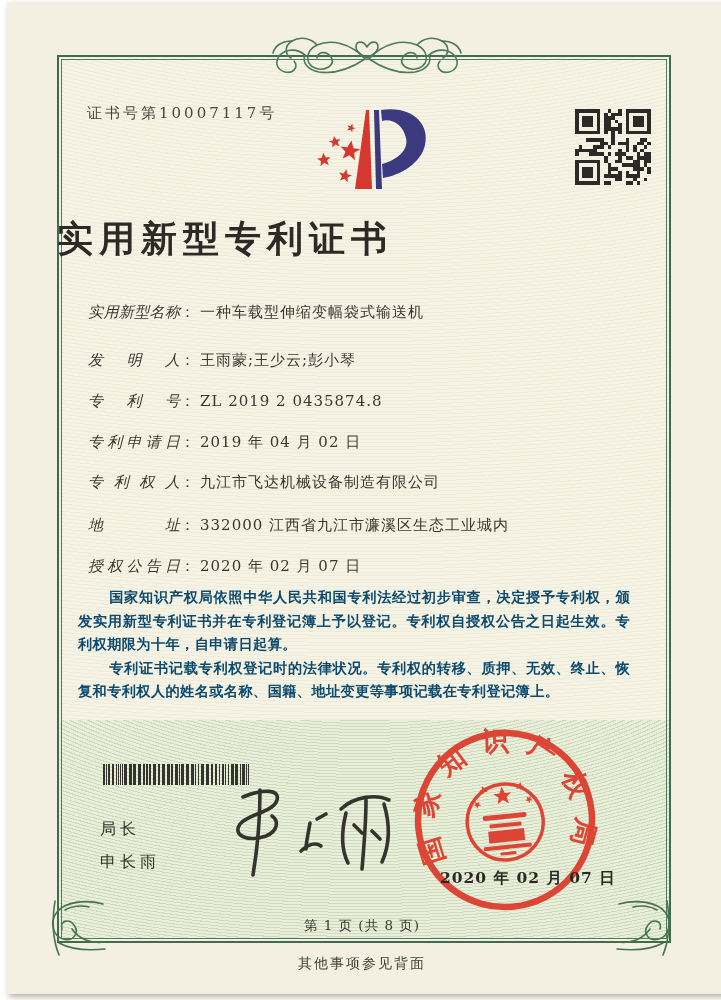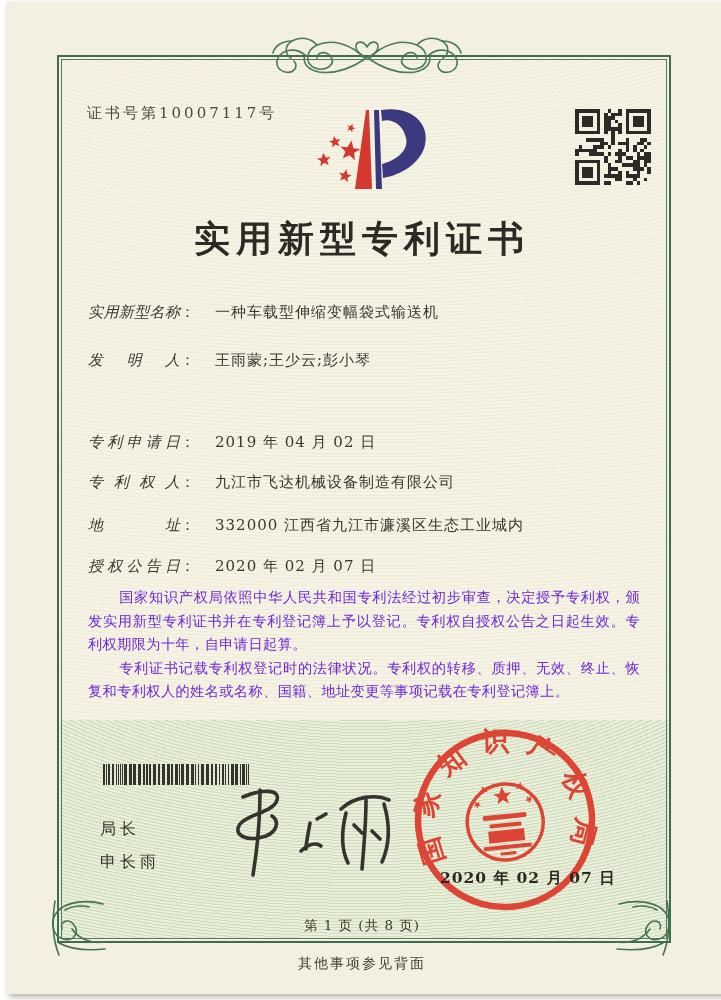--- a/index.html
+++ b/index.html
@@ -6,29 +6,29 @@
   body{width:721px;height:1000px;background:#ffffff;font-family:"DejaVu Serif","Liberation Serif",serif;overflow:hidden;}
   .paper{position:absolute;left:7px;top:2px;width:708px;height:992px;background:#f3f0e2;
          box-shadow:2px 3px 6px rgba(90,85,70,.45);padding-left:25px;}
   .inner-texture{position:absolute;left:53px;top:53px;width:610px;height:884px;
       background:repeating-radial-gradient(1800px 900px at 50% -260px, rgba(150,175,125,.10) 0 2px, rgba(0,0,0,0) 2px 7px),#f6f3e5;}
   .band{position:absolute;left:53px;top:718px;width:610px;height:219px;
       background:repeating-radial-gradient(1700px 850px at 50% -150px, rgba(140,170,110,.28) 0 2px, rgba(0,0,0,0) 2px 6px),#e9efda;}
   .frame{position:absolute;left:50px;top:53px;width:610px;height:884px;border:2px solid #3f6b50;}
   .frame::after{content:"";position:absolute;inset:2px;border:1px solid #537a5f;}
   .cert-no{position:absolute;left:80px;top:102px;font-size:15px;letter-spacing:3px;color:#4a453e;}
-  .title{position:absolute;left:50px;top:213px;width:610px;text-align:center;
+  .title{position:absolute;left:50px;top:213px;width:610px;text-align:left;
          font-size:36px;font-weight:600;letter-spacing:6px;color:#2d2a26;}
   .row{position:absolute;left:81px;width:560px;font-size:15px;color:#3b372f;white-space:nowrap;}
   .flabel{display:inline-block;width:92px;text-align:justify;text-align-last:justify;vertical-align:top;font-style:italic;}
   .colon{display:inline-block;}
-  .fvalue{margin-left:20px;letter-spacing:1px;text-align:center;}
+  .fvalue{margin-left:5px;letter-spacing:1px;text-align:center;}
   .group2{position:absolute;left:300px;top:0;}
-  .paras{position:absolute;left:81px;top:584px;width:552px;font-size:14.2px;line-height:23.5px;
-         color:#6d28d9;letter-spacing:.4px;text-align:justify;}
+  .paras{position:absolute;left:71px;top:584px;width:552px;font-size:14.2px;line-height:23.5px;
+         color:#0c4a6e;letter-spacing:.4px;text-align:justify;font-weight:bold;}
   .paras p{margin:0;text-indent:2.2em;}
   .barcode{position:absolute;left:96px;top:762px;width:150px;height:21px;}
   .barcode div{position:absolute;top:0;height:21px;background:#35332d;}
   .officer{position:absolute;left:93px;top:810px;font-size:16px;letter-spacing:4px;color:#353128;line-height:33px;}
   .sig{position:absolute;left:206px;top:781px;}
   .seal{position:absolute;left:402px;top:722px;transform:rotate(-6deg);opacity:.93;}
   .seal-date{position:absolute;left:433px;top:866px;font-size:15.5px;letter-spacing:1px;color:#2a2722;font-weight:600;}
   .page-num{position:absolute;left:50px;top:915px;width:610px;text-align:center;font-size:13.5px;color:#3b372f;letter-spacing:1px;}
   .back-note{position:absolute;left:50px;top:953px;width:610px;text-align:center;font-size:14px;color:#444035;letter-spacing:2px;}
   .qr{position:absolute;left:568px;top:107px;}
@@ -236,20 +236,23 @@
     </svg>
 
   <div class="title">实用新型专利证书</div>
 
   <div class="row" style="top:301px">
     <span class="flabel">实用新型名称</span><span class="colon">：</span><span class="fvalue">一种车载型伸缩变幅袋式输送机</span>
   </div>
   <div class="row" style="top:349px">
     <span class="flabel">发明人</span><span class="colon">：</span><span class="fvalue">王雨蒙;王少云;彭小琴</span>
   </div>
+  <div class="row" style="top:390px">
+    <span class="flabel">专利号</span><span class="colon">：</span><span class="fvalue">ZL 2019 2 0435874.8</span>
+  </div>
   <div class="row" style="top:431px">
     <span class="flabel">专利申请日</span><span class="colon">：</span><span class="fvalue">2019 年 04 月 02 日</span>
   </div>
   <div class="row" style="top:471px">
     <span class="flabel">专利权人</span><span class="colon">：</span><span class="fvalue">九江市飞达机械设备制造有限公司</span>
   </div>
   <div class="row" style="top:514px">
     <span class="flabel">地址</span><span class="colon">：</span><span class="fvalue">332000 江西省九江市濂溪区生态工业城内</span>
   </div>
   <div class="row" style="top:555px">

